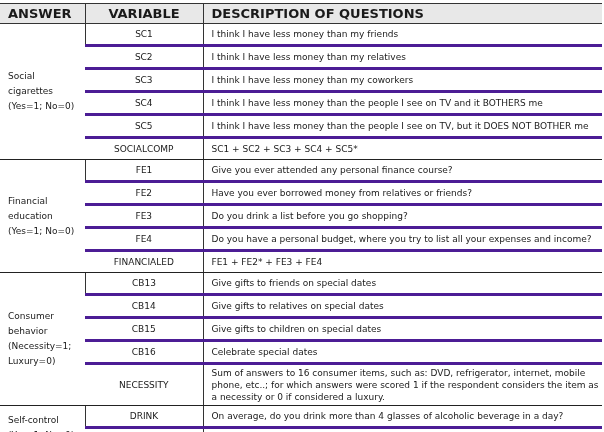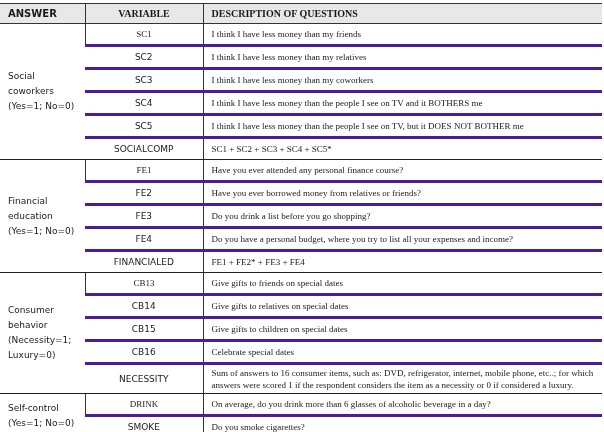--- a/index.html
+++ b/index.html
@@ -1,23 +1,23 @@
 <!DOCTYPE html>
 <html><head>
 <meta charset="utf-8">
 <style>
   html, body { margin: 0; padding: 0; background: #ffffff; }
   body { width: 604px; height: 432px; overflow: hidden; font-family: "DejaVu Sans", "Liberation Sans", sans-serif; color: #1a1a1a; }
   table { border-collapse: collapse; width: 602px; margin-top: 3px; table-layout: fixed; font-size: 9px; }
   col.c1 { width: 85px; }
   col.c2 { width: 118px; }
   col.c3 { width: 399px; }
-  th { background: #e8e8e8; font-weight: bold; text-align: left; height: 19px; padding: 0 0 0 8px; border-top: 1.5px solid #333; border-bottom: 1.5px solid #333; font-size: 10px; }
+  th { background: #e8e8e8; font-weight: bold; text-align: left; height: 19px; padding: 0 0 0 8px; border-top: 1.5px solid #333; border-bottom: 1.5px solid #333; font-size: 13px; }
   th.var { text-align: center; padding: 0; }
-  th + th, td + td { border-left: 1px solid #333; font-family: Liberation Serif, serif; }
+  th + th, td + td { border-left: 1px solid #333; }
   td { height: 20px; padding: 0 0 0 8px; border-bottom: 3px solid #4c1d95; vertical-align: middle; line-height: 15px; }
   td.var { text-align: center; padding: 0; }
   td.ans { line-height: 15px; padding-left: 8px; }
   tr.group-end td { border-bottom: 1.5px solid #222; }
   td.ans { border-bottom: 1.5px solid #222; }
   td.multi { padding-top: 2px; padding-bottom: 2px; line-height: 12px; }
   .ans-line { display: block; }
 </style>
 </head>
 <body>
@@ -33,21 +33,21 @@
       <th>ANSWER</th>
       <th class="var">VARIABLE</th>
       <th>DESCRIPTION OF QUESTIONS</th>
     </tr>
   </thead>
   <tbody>
 
     <tr>
       <td class="ans" rowspan="6">
         <span class="ans-line">Social</span>
-        <span class="ans-line">coworkers</span>
+        <span class="ans-line">cigarettes</span>
         <span class="ans-line">(Yes=1; No=0)</span>
       </td>
       <td class="var">SC1</td>
       <td>I think I have less money than my friends</td>
     </tr>
     <tr>
       <td class="var">SC2</td>
       <td>I think I have less money than my relatives</td>
     </tr>
     <tr>
@@ -67,21 +67,21 @@
       <td>SC1 + SC2 + SC3 + SC4 + SC5*</td>
     </tr>
 
     <tr>
       <td class="ans" rowspan="5">
         <span class="ans-line">Financial</span>
         <span class="ans-line">education</span>
         <span class="ans-line">(Yes=1; No=0)</span>
       </td>
       <td class="var">FE1</td>
-      <td>Have you ever attended any personal finance course?</td>
+      <td>Give you ever attended any personal finance course?</td>
     </tr>
     <tr>
       <td class="var">FE2</td>
       <td>Have you ever borrowed money from relatives or friends?</td>
     </tr>
     <tr>
       <td class="var">FE3</td>
       <td>Do you drink a list before you go shopping?</td>
     </tr>
     <tr>
@@ -119,20 +119,20 @@
       <td class="var">NECESSITY</td>
       <td class="multi">Sum of answers to 16 consumer items, such as: DVD, refrigerator, internet, mobile phone, etc..; for which answers were scored 1 if the respondent considers the item as a necessity or 0 if considered a luxury.</td>
     </tr>
 
     <tr>
       <td class="ans" rowspan="2">
         <span class="ans-line">Self-control</span>
         <span class="ans-line">(Yes=1; No=0)</span>
       </td>
       <td class="var">DRINK</td>
-      <td>On average, do you drink more than 6 glasses of alcoholic beverage in a day?</td>
+      <td>On average, do you drink more than 4 glasses of alcoholic beverage in a day?</td>
     </tr>
     <tr class="group-end">
       <td class="var">SMOKE</td>
       <td>Do you smoke cigarettes?</td>
     </tr>
   </tbody>
 </table>
 
 </body></html>

